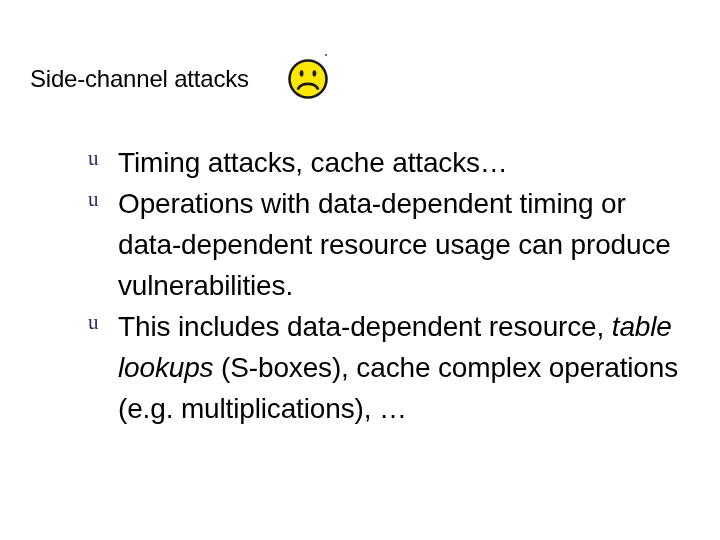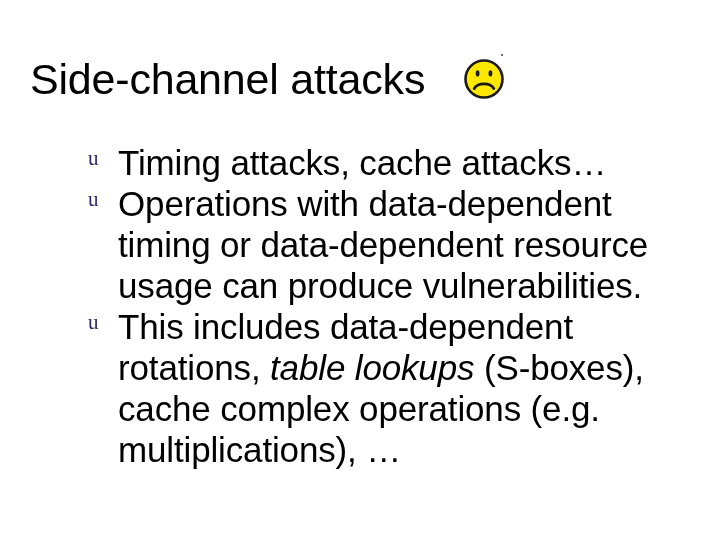--- a/index.html
+++ b/index.html
@@ -25,21 +25,21 @@
   
   .title-row {
     position: absolute;
     left: 30px;
     top: 56px;
     display: flex;
     align-items: center;
     height: 46px;
   }
   .slide-title {
-    font-size: 43px;
+    font-size: 24px;
     line-height: 40px;
     color: #000000;
     white-space: nowrap;
     font-weight: 400;
     letter-spacing: -0.2px;
   }
 
   
   .emoticon-wrap {
     position: relative;
@@ -75,21 +75,21 @@
     position: absolute;
     left: 0px;
     top: 4px;
     font-family: "Liberation Serif", serif;
     font-size: 21px;
     line-height: 24px;
     color: #2d2b6b;
     font-weight: 400;
   }
   .bullet-text {
-    font-size: 35px;
+    font-size: 28px;
     line-height: 41px;
     color: #000000;
     font-weight: 400;
     letter-spacing: -0.15px;
   }
   .bullet-text .ital {
     font-style: italic;
   }
 </style>
 </head>
@@ -118,17 +118,17 @@
       <span class="bullet-text">Timing attacks, cache attacks…</span>
     </div>
 
     <div class="bullet-item">
       <span class="bullet-mark">u</span>
       <span class="bullet-text">Operations with data-dependent timing or data-dependent resource usage can produce vulnerabilities.</span>
     </div>
 
     <div class="bullet-item">
       <span class="bullet-mark">u</span>
-      <span class="bullet-text"><span>This includes data-dependent rotations, </span><span class="ital">table lookups</span><span> (S-boxes), cache complex operations (e.g. multiplications), …</span></span>
+      <span class="bullet-text"><span>This includes data-dependent resource, </span><span class="ital">table lookups</span><span> (S-boxes), cache complex operations (e.g. multiplications), …</span></span>
     </div>
 
   </div>
 </div>
 
 </body></html>

